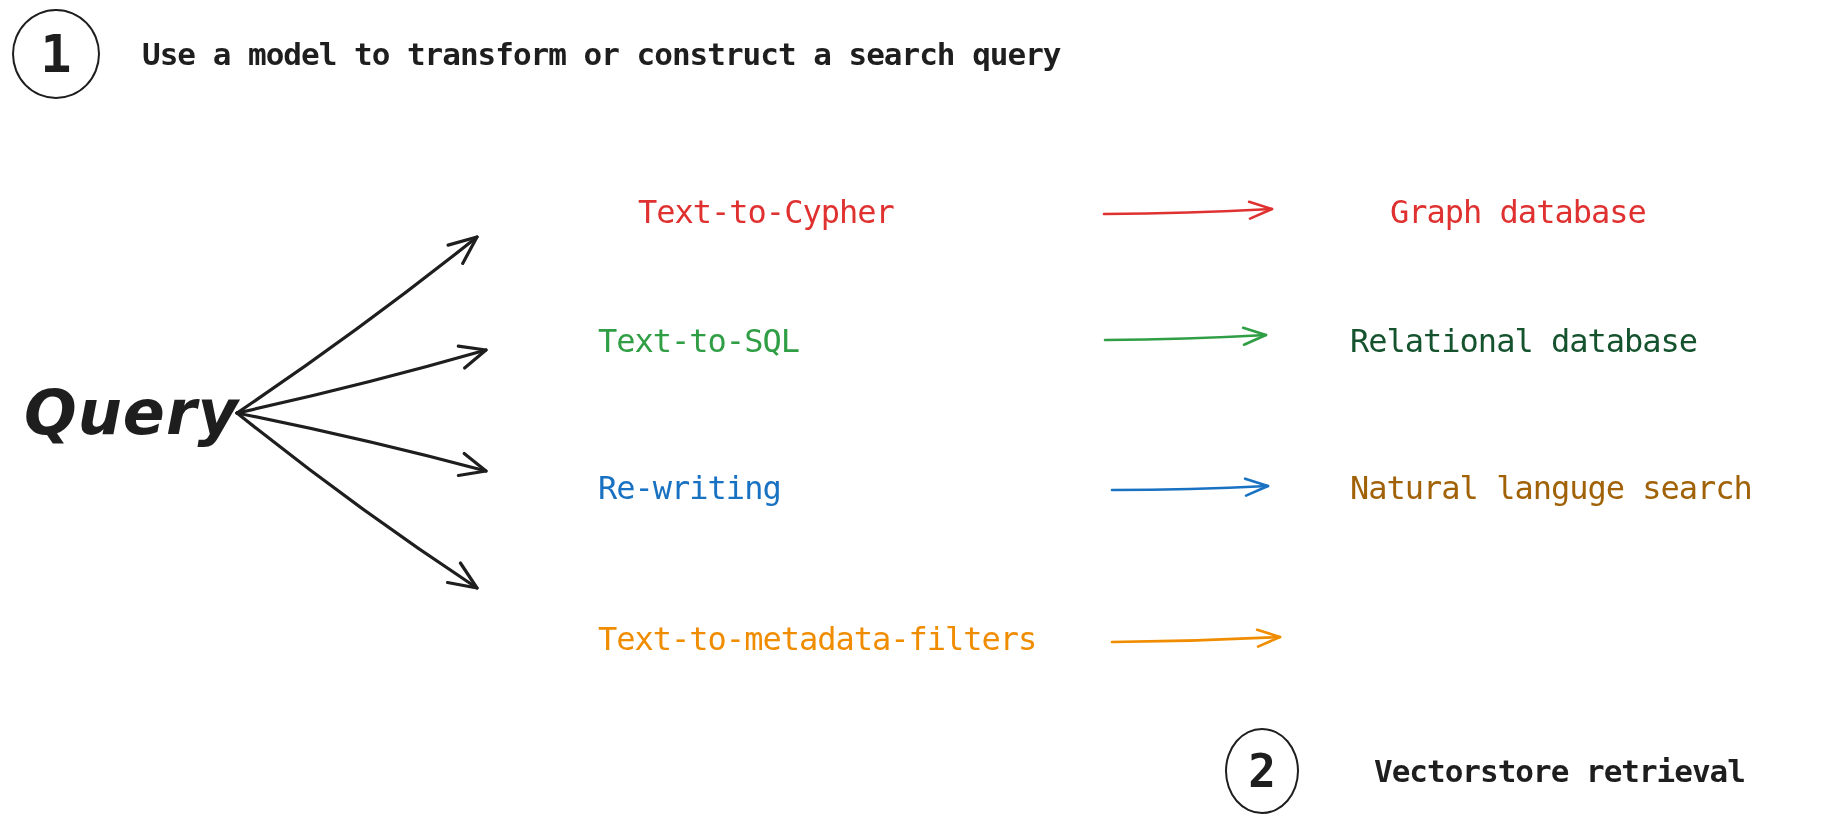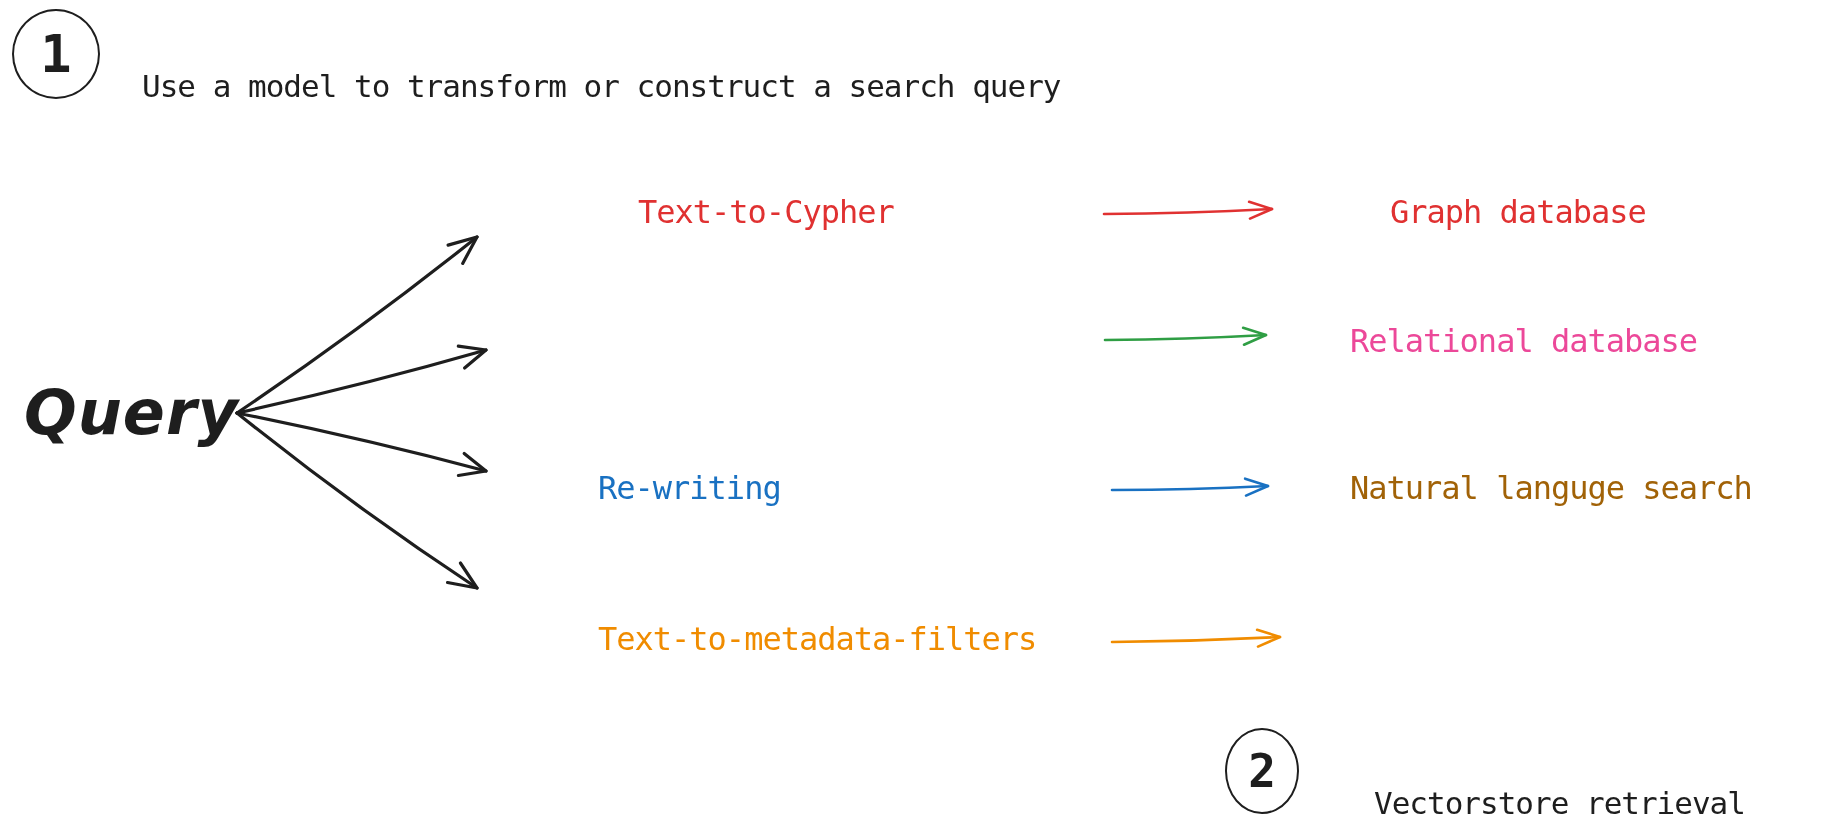--- a/index.html
+++ b/index.html
@@ -38,24 +38,23 @@
     font-weight: bold;
     line-height: 1;
   }
   .step1-circle { left: 12px; top: 9px; width: 88px; height: 90px; }
   .step1-number { font-size: 52px; }
   .step2-circle { left: 1225px; top: 728px; width: 74px; height: 86px; border-width: 2px; }
   .step2-number { font-size: 46px; }
 
   .heading {
     font-family: "DejaVu Sans Mono", monospace;
-    font-weight: normal;
+    font-weight: bold;
     font-size: 31px;
     letter-spacing: -1px;
-    margin-top: 32px;
   }
   .title-text { left: 142px; top: 54px; }
   .info-text  { left: 1374px; top: 771px; }
 
   .query-label {
     left: 24px;
     top: 412px;
     font-family: "DejaVu Sans", sans-serif;
     font-style: italic;
     font-weight: bold;
@@ -125,25 +124,26 @@
         <path d="M 1112 490 Q 1190.051265201585 489.99934286181895 1268 486" fill="none" stroke="#1971c2" stroke-width="2.6" stroke-linecap="round" stroke-linejoin="round"></path>
         <path d="M 1246.0 495.6 L 1268 486 L 1245.1 478.7" fill="none" stroke="#1971c2" stroke-width="2.6" stroke-linecap="round" stroke-linejoin="round"></path>
       </g>
     <g>
         <path d="M 1112 642 Q 1196.0594974647927 641.4991148170336 1280 637" fill="none" stroke="#f08c00" stroke-width="2.6" stroke-linecap="round" stroke-linejoin="round"></path>
         <path d="M 1258.0 646.6 L 1280 637 L 1257.1 629.8" fill="none" stroke="#f08c00" stroke-width="2.6" stroke-linecap="round" stroke-linejoin="round"></path>
       </g>
   </svg>
 
   <div class="abs vcenter row-label method-col row-y-0" style="color: rgb(224, 49, 49);">Text-to-Cypher</div>
+  <div class="abs vcenter row-label method-col row-y-1" style="color: rgb(47, 158, 68);">Text-to-SQL</div>
   <div class="abs vcenter row-label method-col row-y-3" style="color: rgb(240, 140, 0);">Text-to-metadata-filters</div>
   <div class="abs vcenter row-label method-col row-y-2" style="color: rgb(25, 113, 194);">Re-writing</div>
 
   <div class="abs vcenter row-label target-col row-y-0" style="color: rgb(224, 49, 49);">Graph database</div>
-  <div class="abs vcenter row-label target-col row-y-1" style="color: #ec4899;">Relational database</div>
+  <div class="abs vcenter row-label target-col row-y-1" style="color: #14532d;">Relational database</div>
   <div class="abs vcenter row-label target-col row-y-2" style="color: #a16207;">Natural languge search</div>
 
   <div class="step-circle step2-circle" style="border-color: rgb(30, 30, 30);">
     <span class="step-number step2-number" style="color: rgb(30, 30, 30);">2</span>
   </div>
   <div class="abs vcenter heading info-text" style="color: rgb(30, 30, 30);">Vectorstore retrieval</div>
 
 </div>
 
 </body></html>

